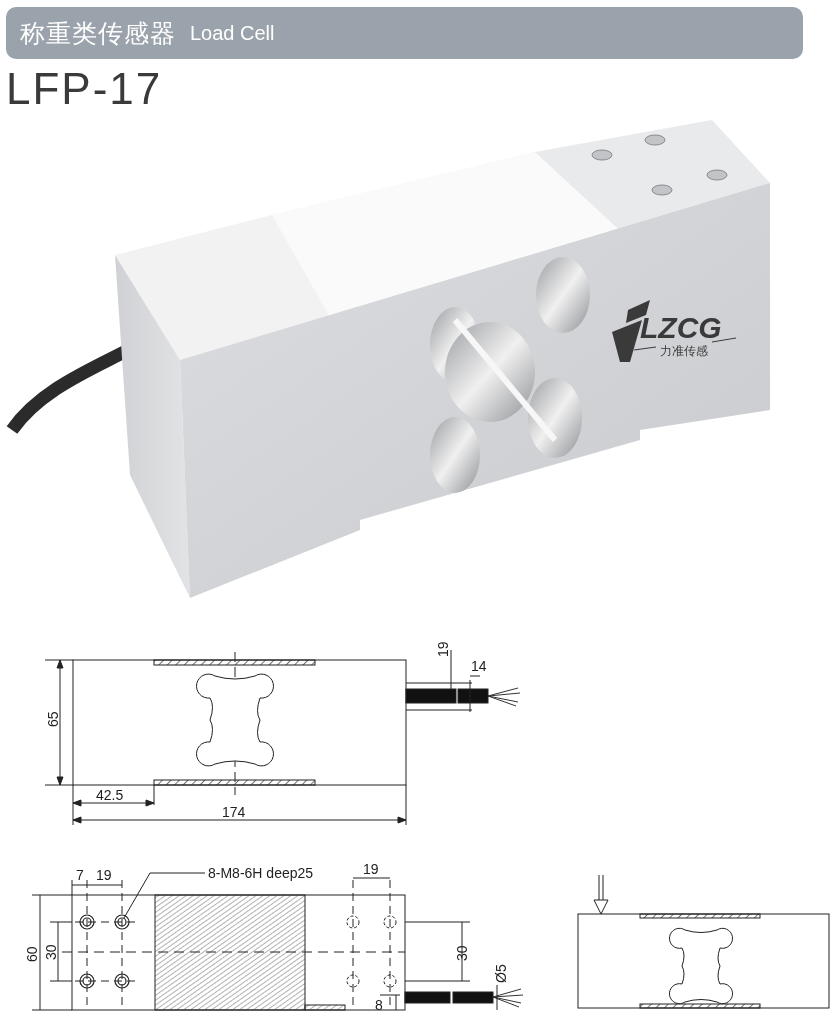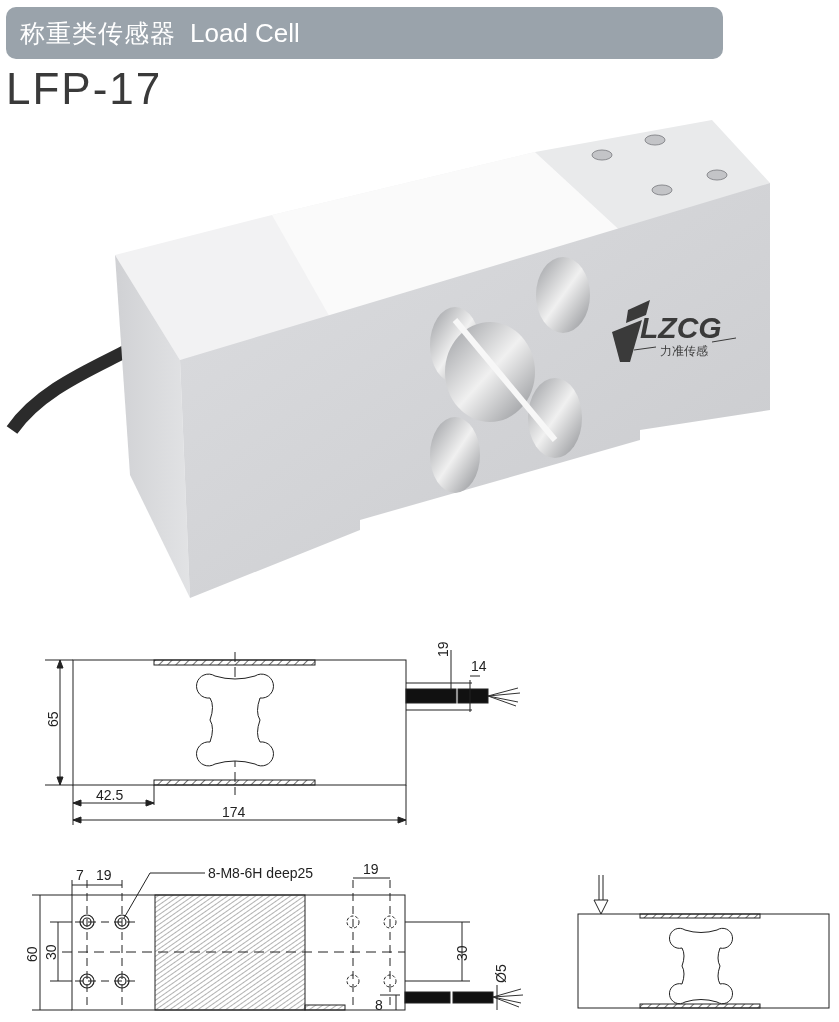--- a/index.html
+++ b/index.html
@@ -1,19 +1,19 @@
 <!DOCTYPE html>
 <html><head>
 <meta charset="utf-8">
 <style>
   html,body{margin:0;padding:0;background:#ffffff;}
   body{width:839px;height:1022px;position:relative;overflow:hidden;font-family:"Liberation Sans",sans-serif;}
-  .header-bar{position:absolute;left:6px;top:7px;width:717px;height:52px;background:#9aa3ab;border-radius:10px;display:flex;align-items:center;}
+  .header-bar{position:absolute;left:6px;top:7px;width:797px;height:52px;background:#9aa3ab;border-radius:10px;display:flex;align-items:center;}
   .header-cn{color:#fff;font-size:25px;margin-left:14px;font-family:"DejaVu Sans",sans-serif;letter-spacing:1px;}
-  .header-en{color:#fff;font-size:26px;margin-left:14px;font-family:"Liberation Sans",sans-serif;}
+  .header-en{color:#fff;font-size:20px;margin-left:14px;font-family:"Liberation Sans",sans-serif;}
   .model{position:absolute;left:6px;top:64px;font-size:44px;color:#3a3a3a;font-family:"Liberation Sans",sans-serif;letter-spacing:2px;font-weight:300;}
   svg{position:absolute;left:0;top:0;}
   .dim{font-family:"Liberation Sans",sans-serif;font-size:14px;fill:#222;}
 </style>
 </head>
 <body>
 
 <div class="header-bar">
   <span class="header-cn">称重类传感器</span>
   <span class="header-en">Load Cell</span>

